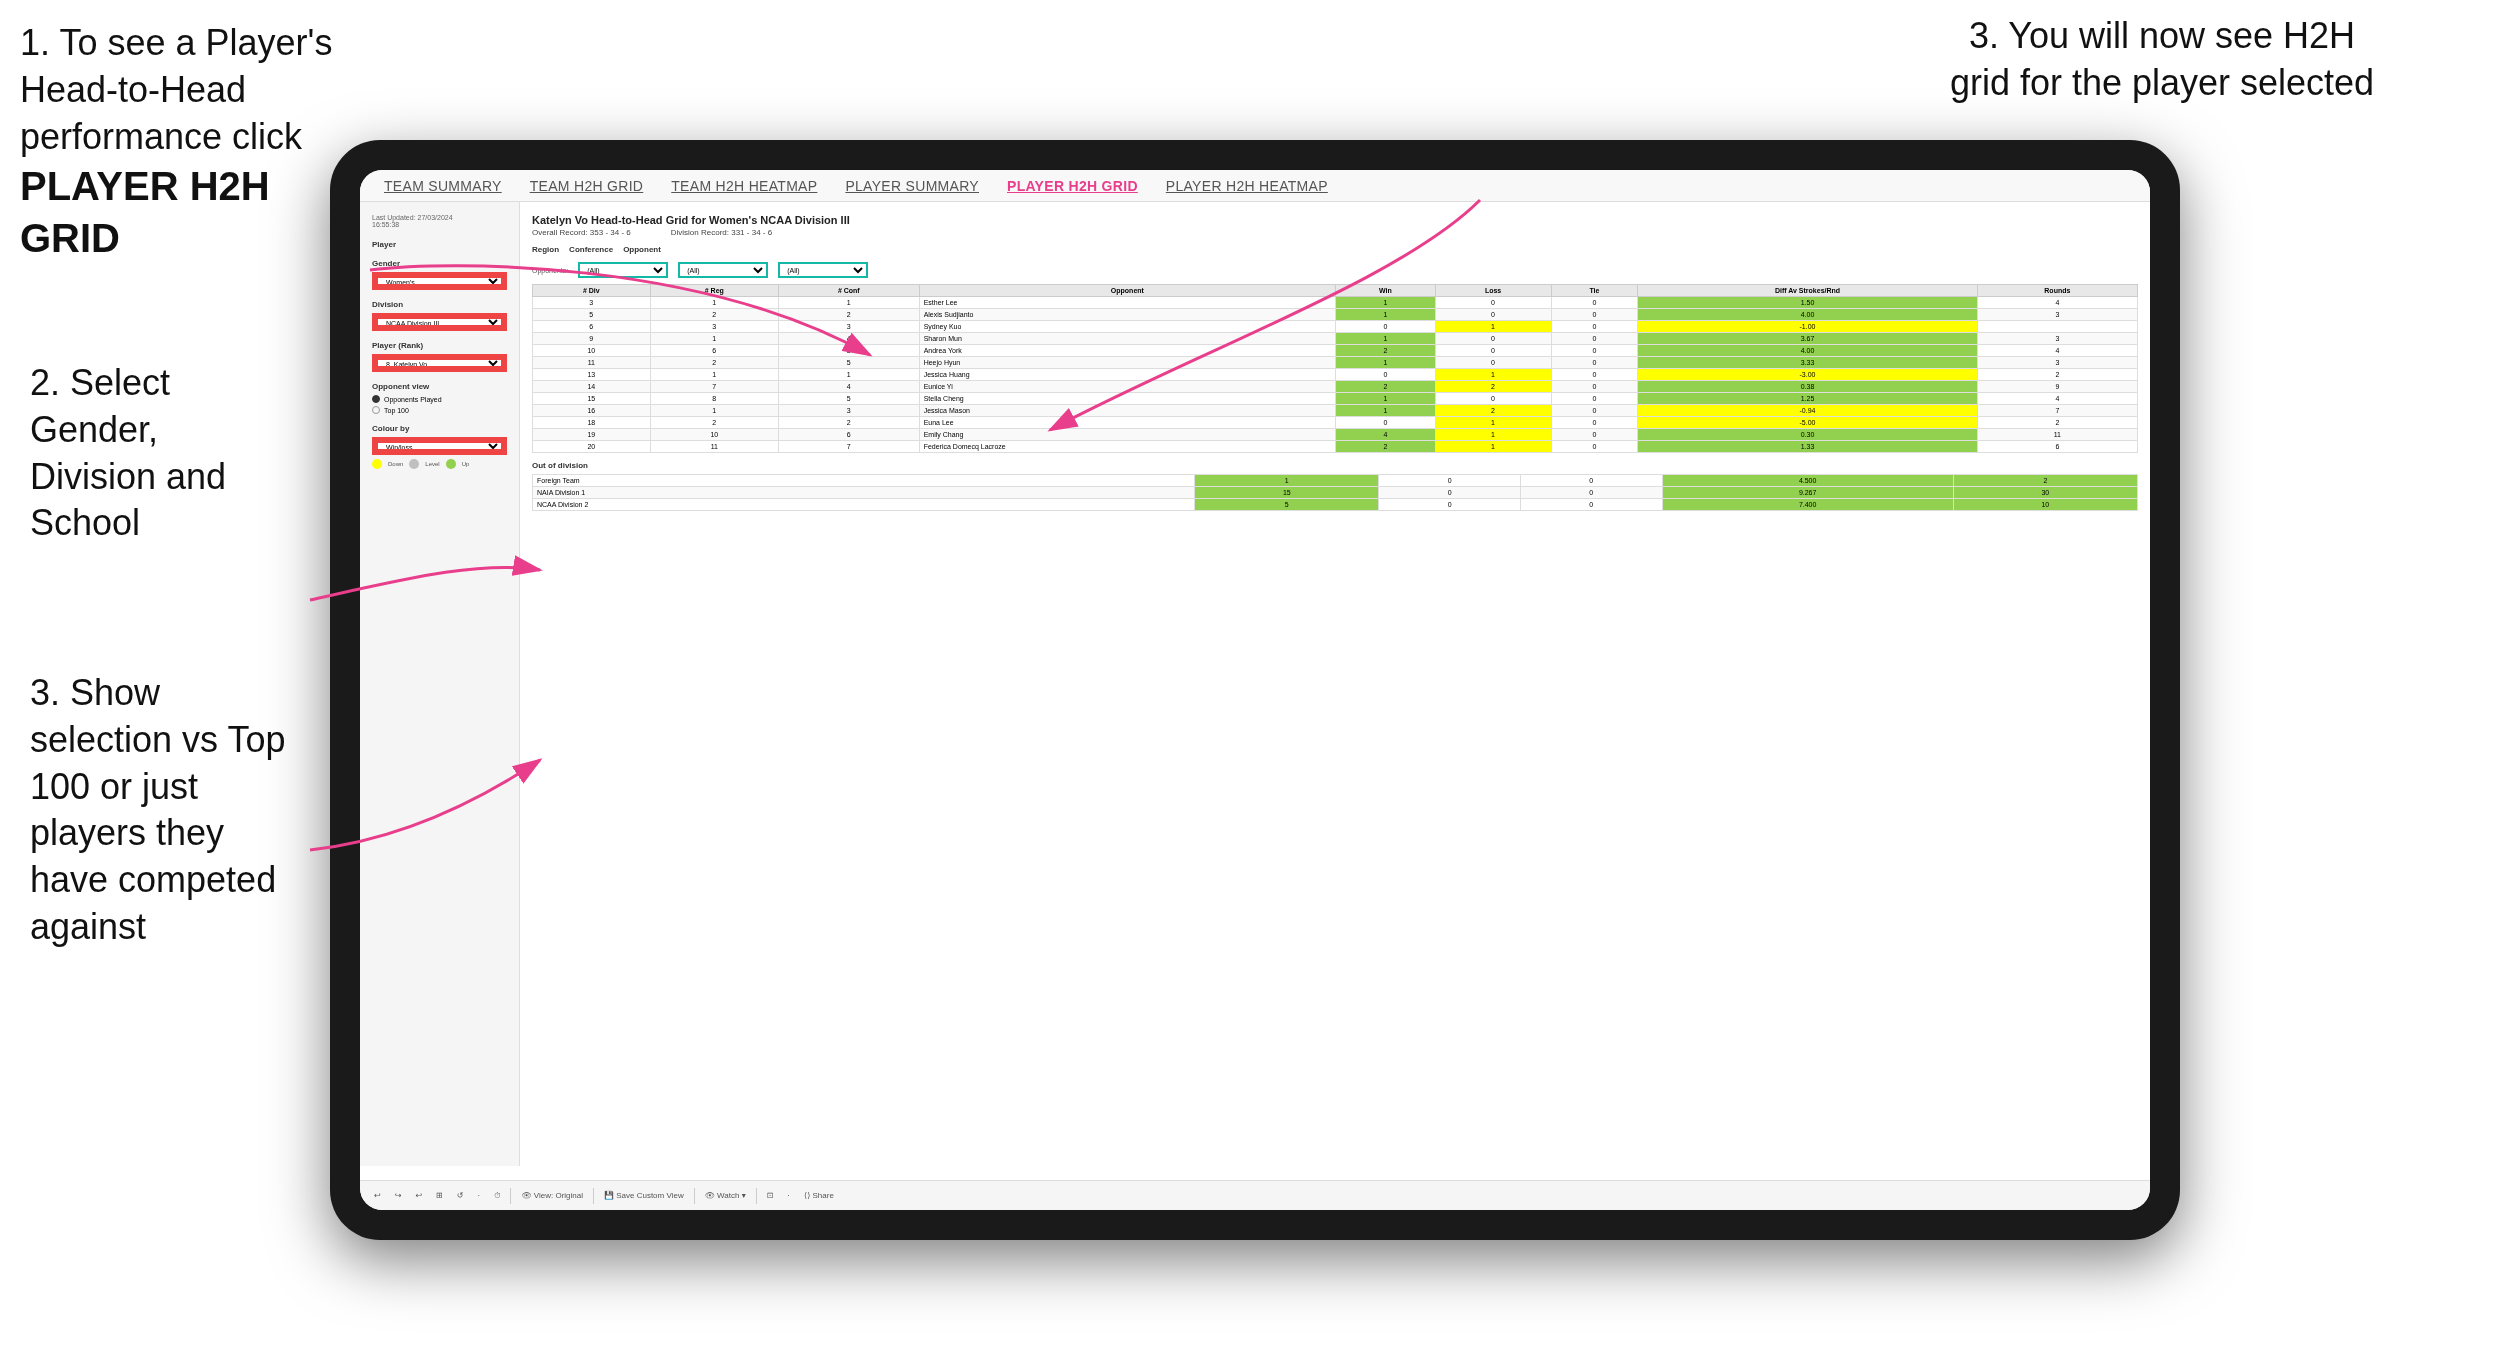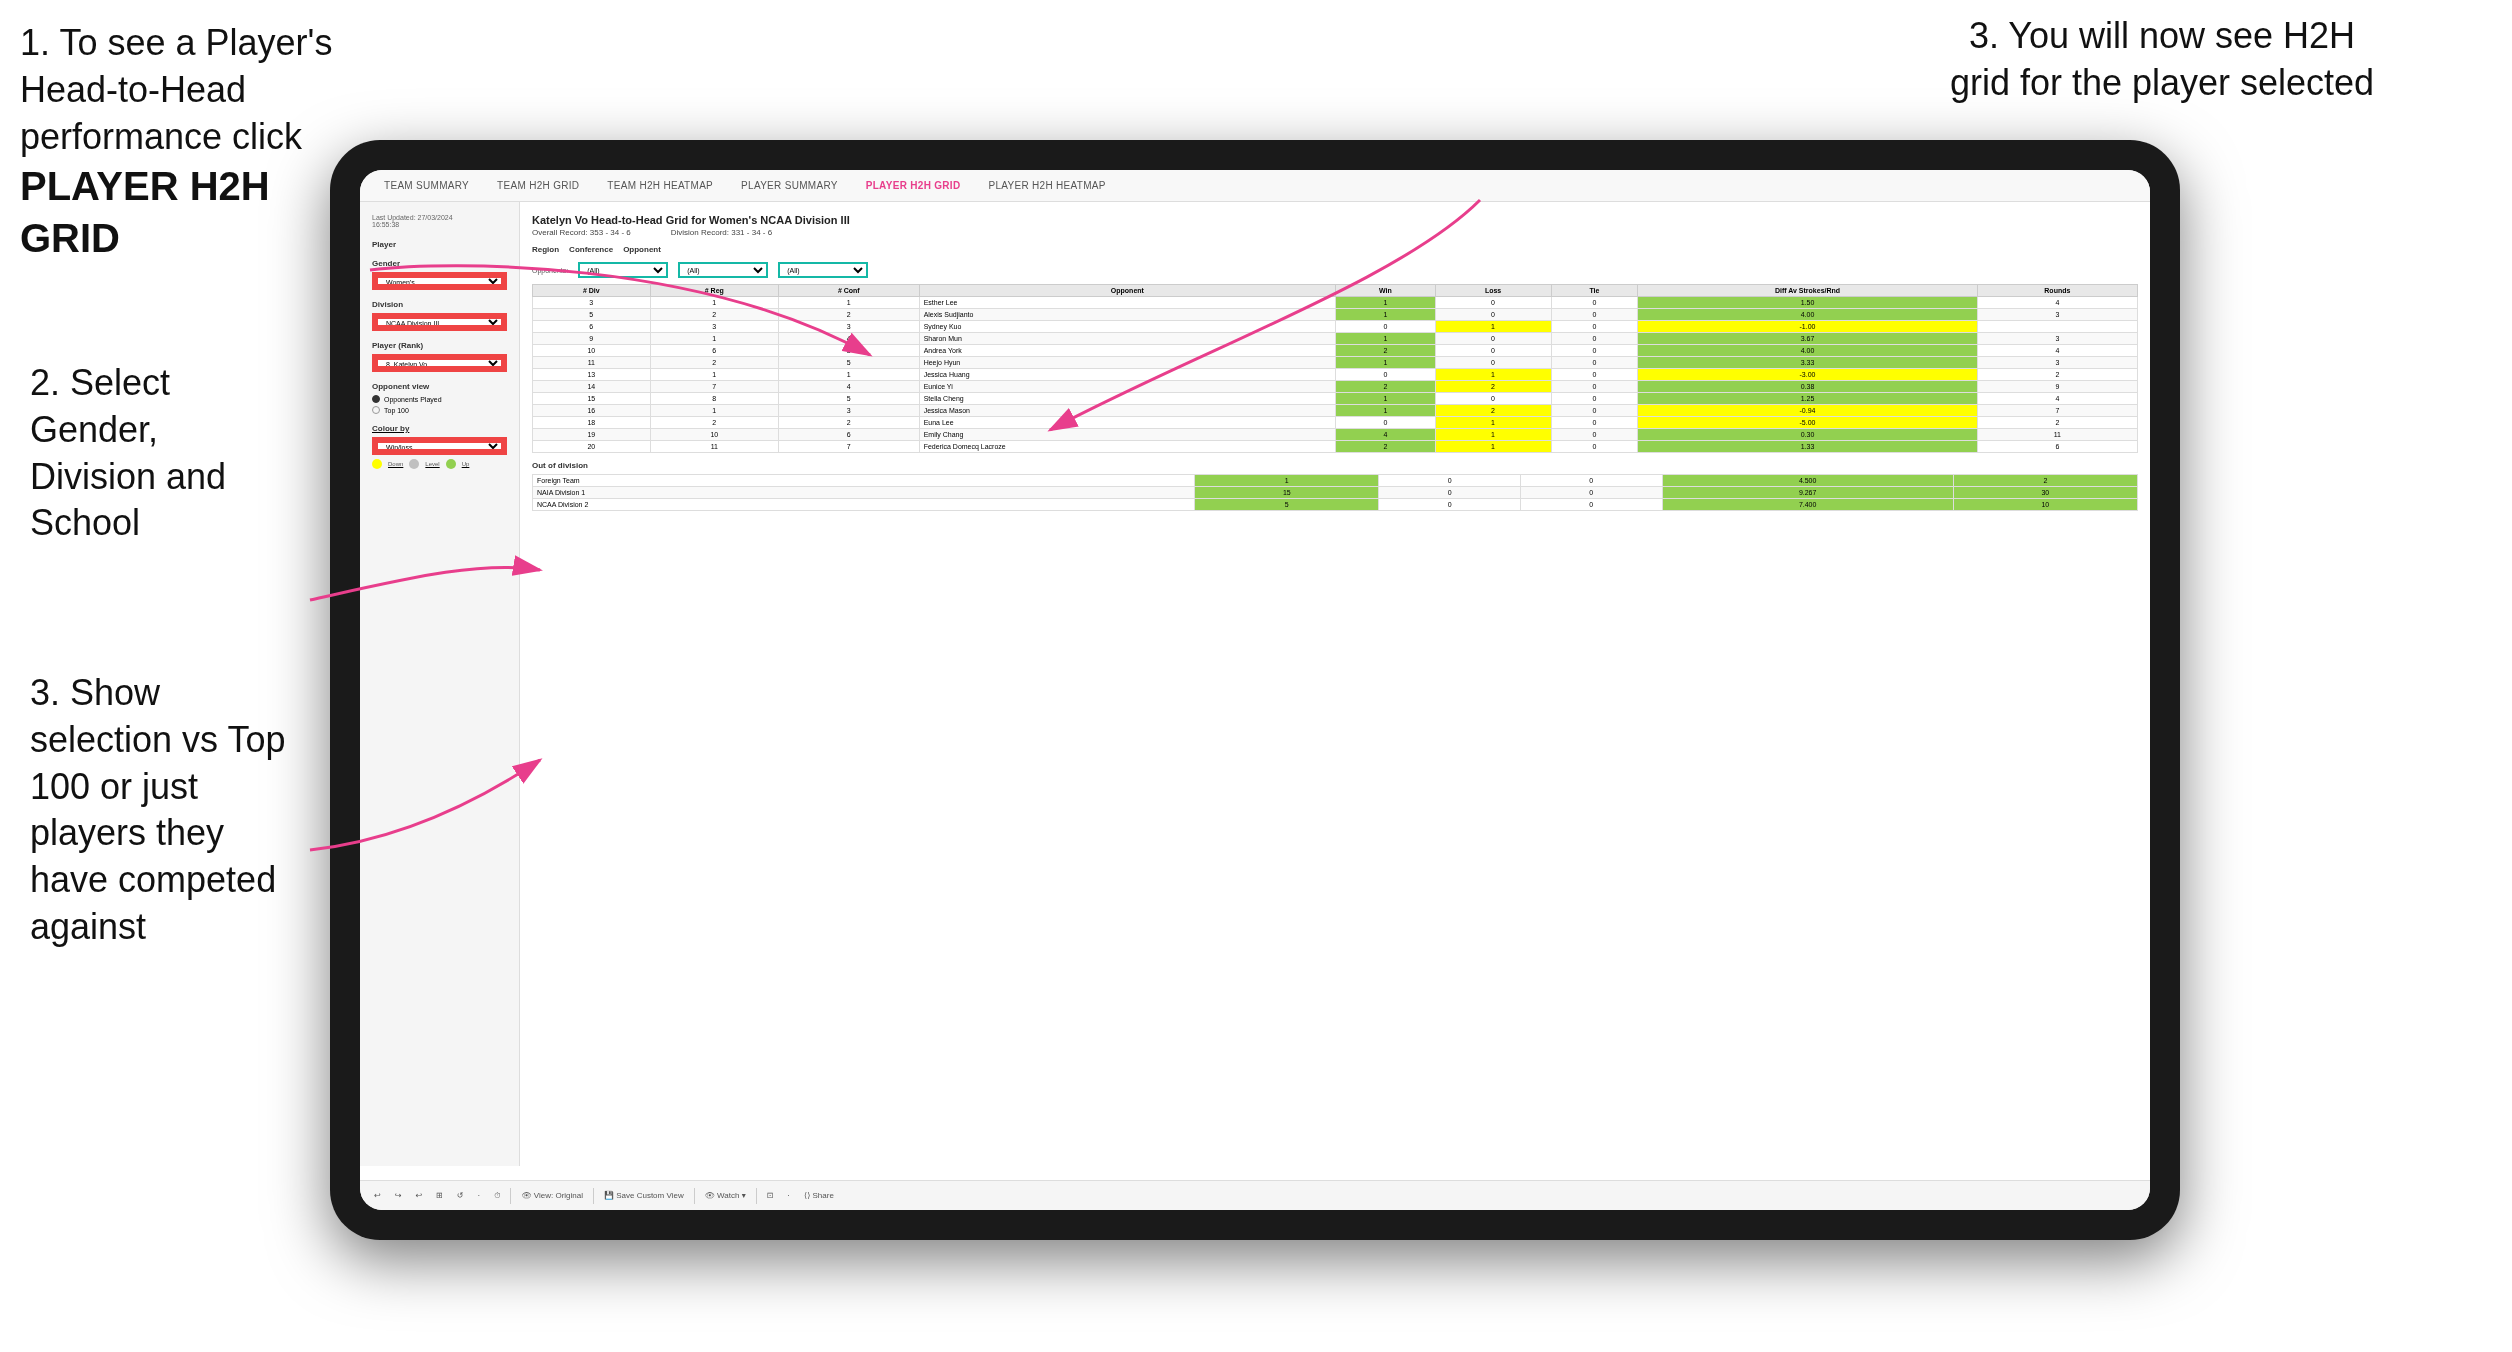--- a/index.html
+++ b/index.html
@@ -130,26 +130,27 @@
     .sub-nav {
       background: #f8f8f8;
       border-bottom: 1px solid #ddd;
       padding: 0 20px;
       display: flex;
       align-items: center;
       height: 32px;
       gap: 20px;
     }
     .sub-nav-item {
-      font-size: 10px;
+      font-size: 14px;
       color: #555;
       cursor: pointer;
       text-transform: uppercase;
       letter-spacing: 0.3px;
       padding: 2px 4px;
+      text-decoration: underline;
     }
     .sub-nav-item.active {
       color: #e83e8c;
       font-weight: bold;
     }
 
     
     .main-content {
       display: flex;
       height: calc(100% - 76px);
@@ -202,21 +203,20 @@
       height: 8px;
       border-radius: 50%;
       border: 1px solid #999;
     }
     .radio-dot.selected {
       background: #333;
       border-color: #333;
     }
     .colour-section {
       margin-top: 7px;
-      text-decoration: underline;
     }
     .colour-dots {
       display: flex;
       gap: 6px;
       align-items: center;
       margin-top: 4px;
     }
     .colour-dot {
       width: 10px;
       height: 10px;

